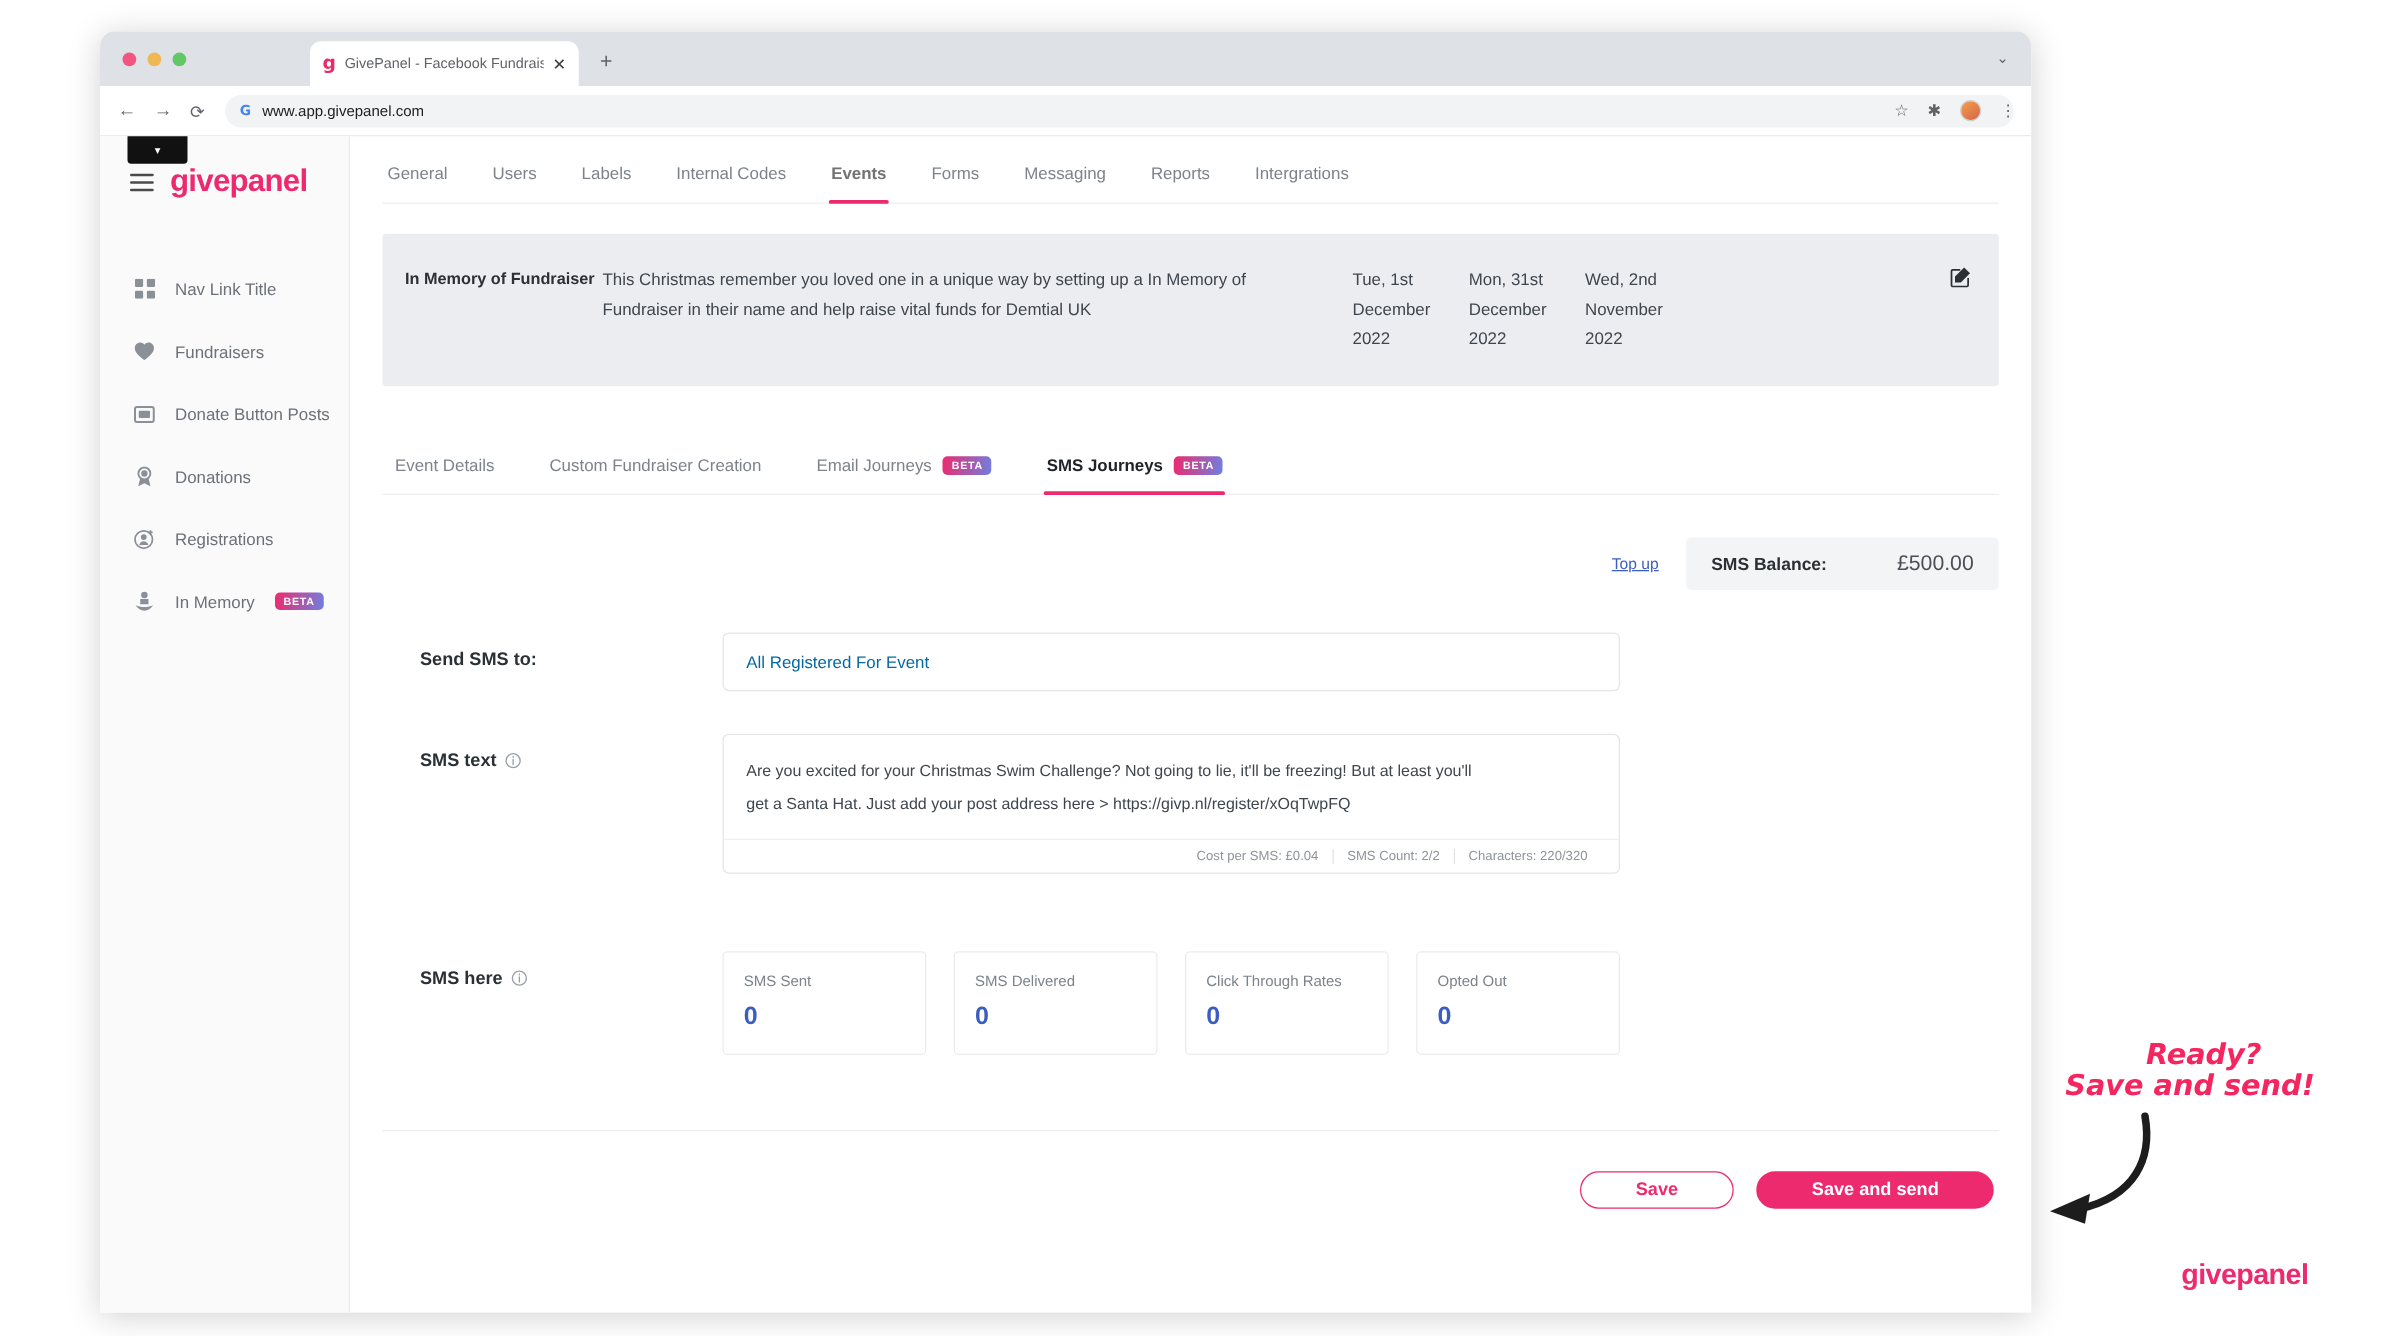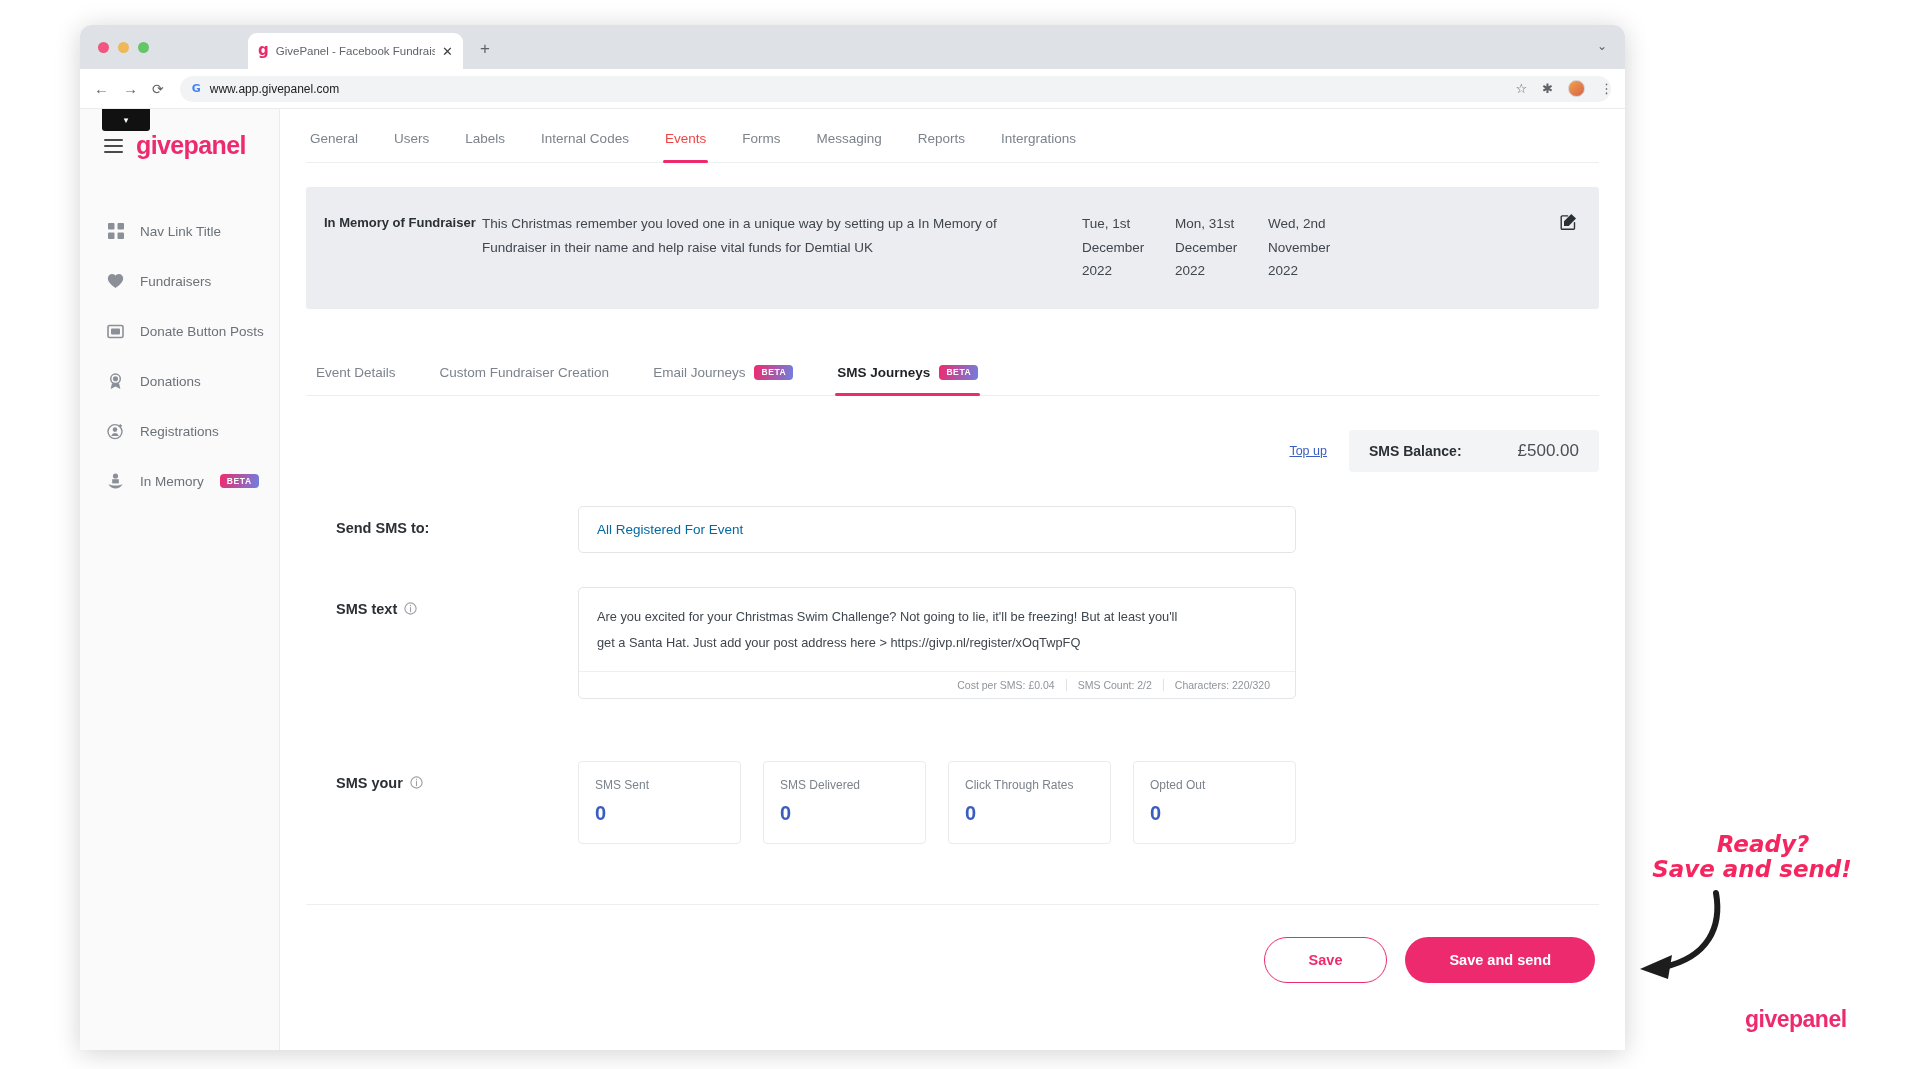--- a/index.html
+++ b/index.html
@@ -122,21 +122,21 @@
   .toptabs {
     display:flex; align-items:center; gap:0;
     border-bottom:1px solid #eceef0;
     padding-top:22px;
   }
   .toptab {
     font-size:13.5px; color:#7c838b; padding:0 18px 16px 18px;
     position:relative; white-space:nowrap;
   }
   .toptab:first-child { padding-left:4px; }
-  .toptab.active { color:#ef4444; font-weight:400; }
+  .toptab.active { color:#737373; font-weight:700; }
   .toptab.active:after {
     content:""; position:absolute; left:16px; right:16px; bottom:-1px;
     height:3px; background:#ee2a6e; border-radius:2px;
   }
 
   .eventbar {
     margin-top:24px; background:#ecedf0; border-radius:3px;
     display:flex; align-items:flex-start; padding:25px 22px 26px 18px;
     gap:0;
   }
@@ -201,21 +201,21 @@
   }
   .stat-label { font-size:12px; color:#7c838b; }
   .stat-value { font-size:20px; font-weight:700; color:#3c5dc0; margin-top:11px; line-height:1; }
 
   .actions {
     margin-top:60px; border-top:1px solid #eceef0; padding-top:32px;
     display:flex; justify-content:flex-end; gap:18px; padding-right:4px;
   }
   .btn {
     border-radius:26px; font-size:14.5px; font-weight:700;
-    padding:0 44px; height:46px; display:flex; align-items:center; justify-content:center;
+    padding:0 44px; height:30px; display:flex; align-items:center; justify-content:center;
   }
   .btn.ghost { border:1.5px solid #ee2a6e; color:#ee2a6e; background:#fff; }
   .btn.solid { background:#ee2a6e; color:#fff; }
 
   
   .anno {
     position:absolute; left:1628px; top:832px; width:270px;
     color:#f5265f; font-family:"DejaVu Sans", sans-serif;
     font-weight:700; font-style:italic; text-align:center;
   }
@@ -428,21 +428,21 @@
           <div class="sms-meta">
             <span>Cost per SMS: £0.04</span>
             <span>SMS Count: 2/2</span>
             <span>Characters:  220/320</span>
           </div>
         </div>
       </div>
 
       <div class="formrow" style="margin-top:62px;">
         <div class="label">
-          <span>SMS your</span>
+          <span>SMS here</span>
           <span class="info-ic">
             <svg width="13" height="13" viewBox="0 0 13 13" fill="none" stroke="currentColor" stroke-width="1.1">
                 <circle cx="6.5" cy="6.5" r="5.6"></circle>
                 <path d="M6.5 3.2v.6M6.5 5.6v4" stroke-linecap="round"></path>
               </svg>
           </span>
         </div>
         <div class="stats">
           <div class="stat">
             <div class="stat-label">SMS Sent</div>

